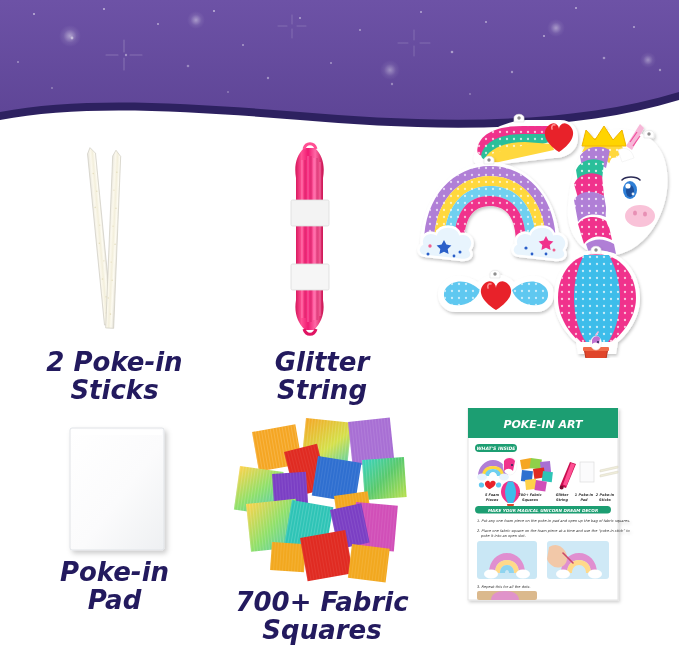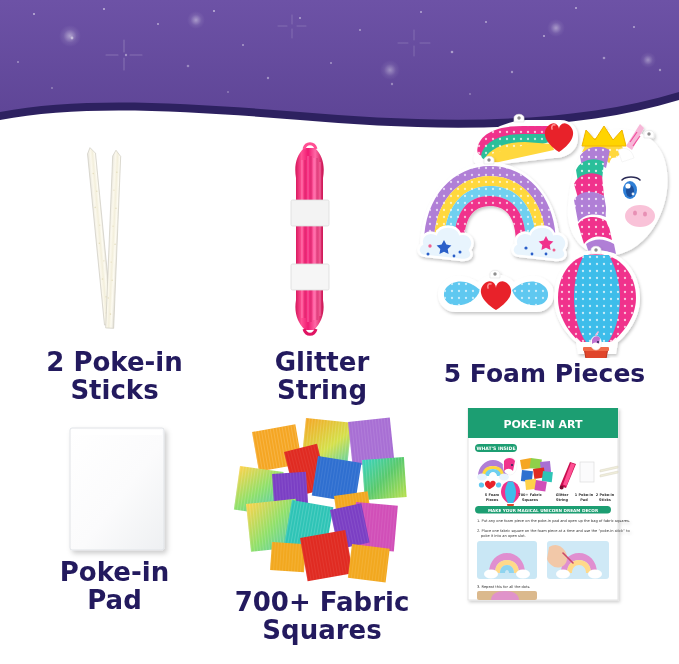--- a/index.html
+++ b/index.html
@@ -16,21 +16,21 @@
   .header-title{
     position:absolute;left:0;top:26px;width:679px;text-align:center;
     color:#ffffff;font-size:40px;font-weight:bold;letter-spacing:-0.5px;
     font-family:"DejaVu Sans",sans-serif;
     text-shadow:0 1px 0 rgba(0,0,0,.06);
     z-index:5;
   }
 
   
   .grid{position:absolute;left:0;top:108px;width:679px;height:556px;}
-  .cell{position:absolute;}
+  .cell{position:absolute;font-style:italic;}
   .art{position:absolute;left:0;top:0;}
   .label{
     position:absolute;width:100%;text-align:center;
     color:#231a5e;font-weight:bold;line-height:1.08;
     font-family:"DejaVu Sans",sans-serif;
     white-space:pre-line;
   }
 
   
   .c1{left:8px;width:213px;}
@@ -367,21 +367,20 @@
               <circle cx="8" cy="8" r="1" fill="#2a2a55"></circle>
             </g>
           </g>
 
           <g transform="translate(31,-2)">
             <path d="M0,6 C0,1 10,1 10,6 L10,10 L0,10 Z" fill="#ffffff" stroke="#e3e3e3" stroke-width=".6"></path>
             <circle cx="5" cy="6" r="1.7" fill="#8e8e8e"></circle>
           </g>
         </g>
       </svg>
-      <div class="label lbl-med" style="top:252px;">5 Foam Pieces</div>
     </div>
 
     <div class="cell c1 r2">
       <svg class="art" width="213" height="200" viewBox="0 0 213 200">
         <defs>
           <linearGradient id="padG" x1="0" y1="0" x2="1" y2="1">
             <stop offset="0%" stop-color="#ffffff"></stop>
             <stop offset="55%" stop-color="#fbfbfc"></stop>
             <stop offset="100%" stop-color="#eef0f2"></stop>
           </linearGradient>

